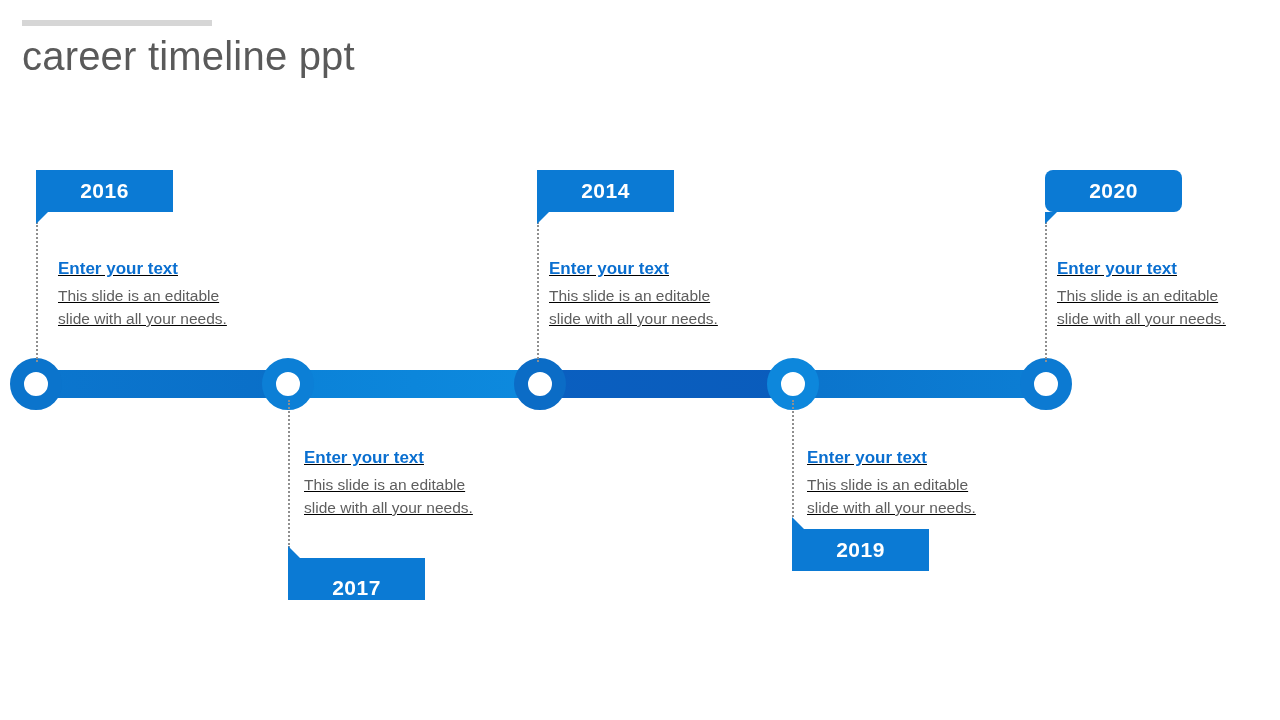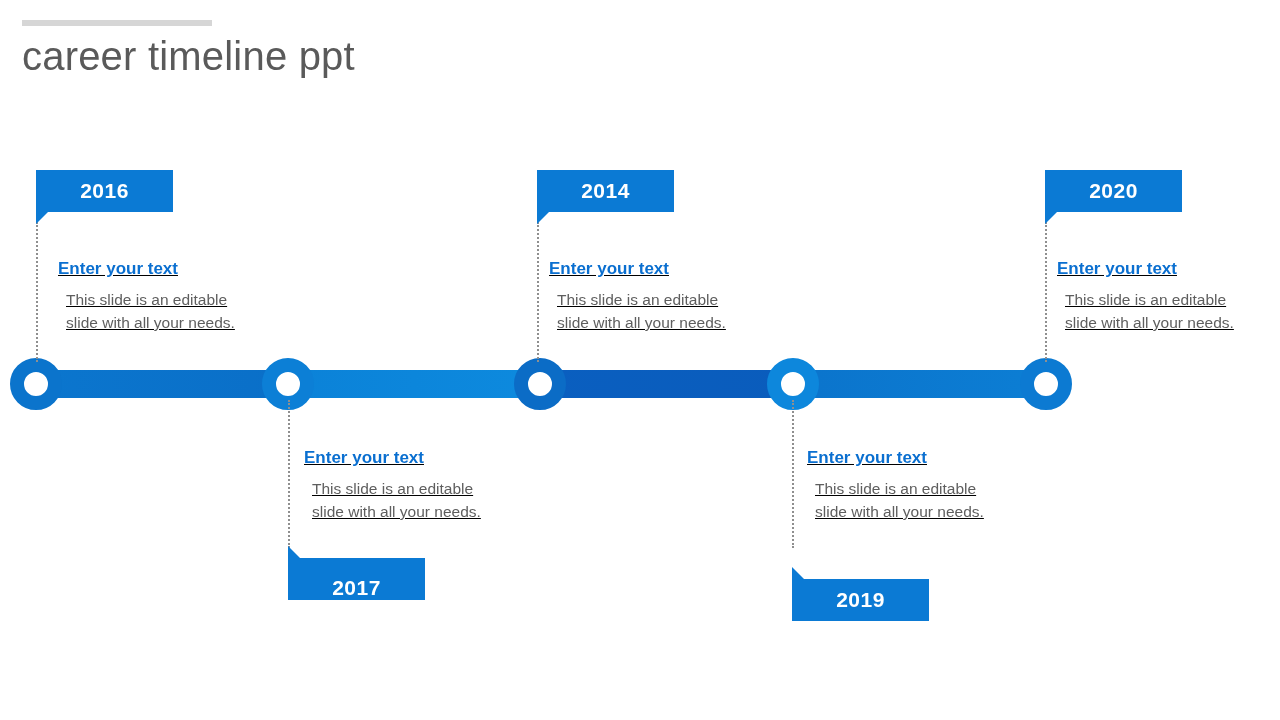--- a/index.html
+++ b/index.html
@@ -127,21 +127,21 @@
     font-weight: bold;
     color: #0a6fd0;
     line-height: 22px;
     margin: 0 0 4px 0;
     white-space: nowrap;
   }
   .tb-body {
     font-size: 15.5px;
     color: #5e5e5e;
     line-height: 23px;
-    margin: 8px;
+    margin: 0;
   }
   .tb-body span { display: block; white-space: nowrap; }
 </style>
 </head>
 <body>
 
 <div id="slide">
 
   <div class="title-rule"></div>
   <div class="page-title">career timeline ppt</div>
@@ -190,34 +190,34 @@
   </div>
   <div class="textblock" style="left:549px; top:258px;">
     <p class="tb-head">Enter your  text</p>
     <p class="tb-body">
       <span>This slide is an editable</span>
       <span>slide with  all your needs.</span>
     </p>
   </div>
 
   <div class="dotline" style="left:792px; top:400px; height:148px;"></div>
-  <div class="badge" style="left:792px; top:579px;">
+  <div class="badge" style="left:792px; top:529px;">
     <span class="year">2019</span>
     <span class="tail-up"></span>
   </div>
   <div class="textblock" style="left:807px; top:447px;">
     <p class="tb-head">Enter your  text</p>
     <p class="tb-body">
       <span>This slide is an editable</span>
       <span>slide with  all your needs.</span>
     </p>
   </div>
 
   <div class="dotline" style="left:1045px; top:222px; height:140px;"></div>
-  <div class="badge" style="left:1045px; top:170px;">
+  <div class="badge" style="left:1045px; top:170px;border-radius:8px;">
     <span class="year">2020</span>
     <span class="tail-down"></span>
   </div>
   <div class="textblock" style="left:1057px; top:258px;">
     <p class="tb-head">Enter your  text</p>
     <p class="tb-body">
       <span>This slide is an editable</span>
       <span>slide with  all your needs.</span>
     </p>
   </div>

